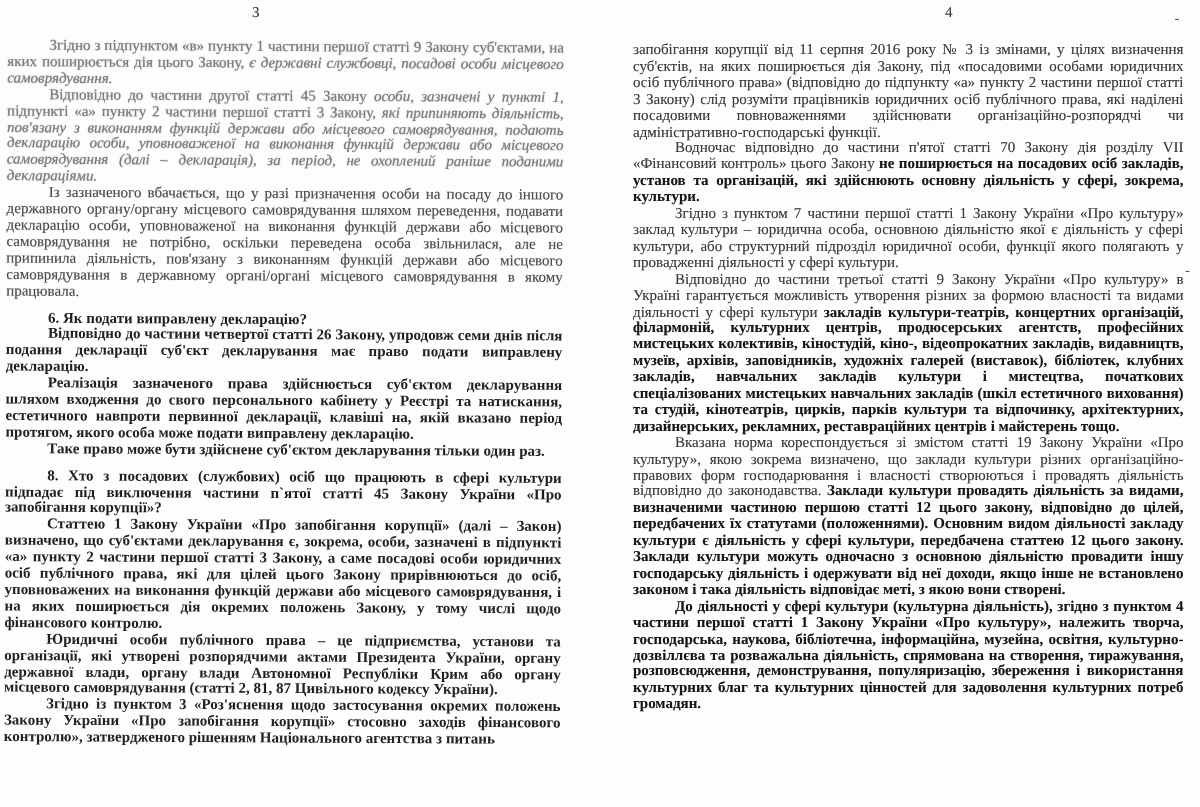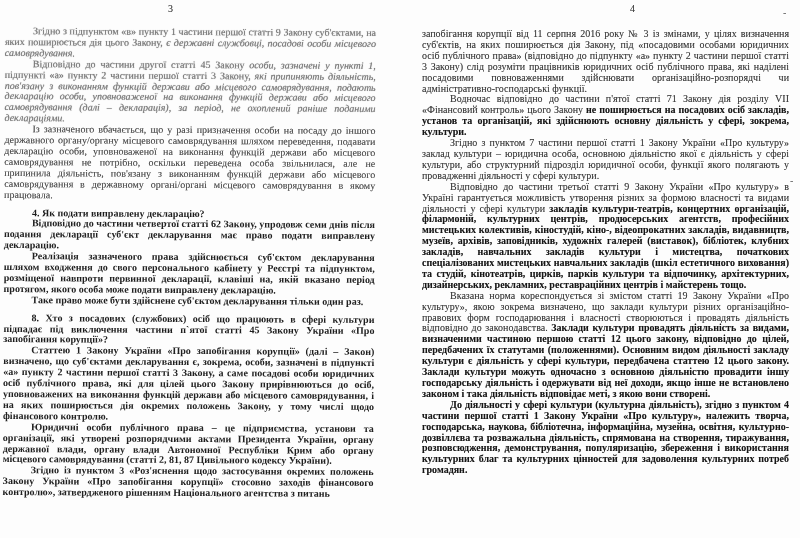--- a/index.html
+++ b/index.html
@@ -43,33 +43,33 @@
 <div class="scan-sheet">
 
   <span class="page-number" style="left:168px;">3</span>
 
   <span class="page-number" style="left:630px;">4</span>
 
   <div class="page-body left">
       <p class="para tone-faint"><span>Згідно з підпунктом «в» пункту 1 частини першої статті 9 Закону суб'єктами, на яких поширюється дія цього Закону, </span><span class="it">є державні службовці, посадові особи місцевого самоврядування.</span></p>
       <p class="para tone-faint"><span>Відповідно до частини другої статті 45 Закону </span><span class="it">особи, зазначені у пункті 1, </span><span>підпункті «а» пункту 2 частини першої статті 3 Закону, </span><span class="it">які припиняють діяльність, пов'язану з виконанням функцій держави або місцевого самоврядування, подають декларацію особи, уповноваженої на виконання функцій держави або місцевого самоврядування (далі – декларація), за період, не охоплений раніше поданими деклараціями.</span></p>
       <p class="para tone-mid"><span>Із зазначеного вбачається, що у разі призначення особи на посаду до іншого державного органу/органу місцевого самоврядування шляхом переведення, подавати декларацію особи, уповноваженої на виконання функцій держави або місцевого самоврядування не потрібно, оскільки переведена особа звільнилася, але не припинила діяльність, пов'язану з виконанням функцій держави або місцевого самоврядування в державному органі/органі місцевого самоврядування в якому працювала.</span></p>
-      <p class="para tone-heavy header"><span>4. Як подати виправлену декларацію?</span></p>
-      <p class="para tone-heavy"><span>Відповідно до частини четвертої статті 62 Закону, упродовж семи днів після подання декларації суб'єкт декларування має право подати виправлену декларацію.</span></p>
-      <p class="para tone-heavy"><span>Реалізація зазначеного права здійснюється суб'єктом декларування шляхом входження до свого персонального кабінету у Реєстрі та підпунктом, розміщеної навпроти первинної декларації, клавіші на, якій вказано період протягом, якого особа може подати виправлену декларацію.</span></p>
+      <p class="para tone-heavy header"><span>6. Як подати виправлену декларацію?</span></p>
+      <p class="para tone-heavy"><span>Відповідно до частини четвертої статті 26 Закону, упродовж семи днів після подання декларації суб'єкт декларування має право подати виправлену декларацію.</span></p>
+      <p class="para tone-heavy"><span>Реалізація зазначеного права здійснюється суб'єктом декларування шляхом входження до свого персонального кабінету у Реєстрі та натискання, естетичного навпроти первинної декларації, клавіші на, якій вказано період протягом, якого особа може подати виправлену декларацію.</span></p>
       <p class="para tone-heavy"><span>Таке право може бути здійснене суб'єктом декларування тільки один раз.</span></p>
       <p class="para tone-heavy header"><span>8. Хто з посадових (службових) осіб що працюють в сфері культури підпадає під виключення частини п`ятої статті 45 Закону України «Про запобігання корупції»?</span></p>
       <p class="para tone-heavy"><span>Статтею 1 Закону України «Про запобігання корупції» (далі – Закон) визначено, що суб'єктами декларування є, зокрема, особи, зазначені в підпункті «а» пункту 2 частини першої статті 3 Закону, а саме посадові особи юридичних осіб публічного права, які для цілей цього Закону прирівнюються до осіб, уповноважених на виконання функцій держави або місцевого самоврядування, і на яких поширюється дія окремих положень Закону, у тому числі щодо фінансового контролю.</span></p>
       <p class="para tone-heavy"><span>Юридичні особи публічного права – це підприємства, установи та організації, які утворені розпорядчими актами Президента України, органу державної влади, органу влади Автономної Республіки Крим або органу місцевого самоврядування (статті 2, 81, 87 Цивільного кодексу України).</span></p>
       <p class="para tone-heavy"><span>Згідно із пунктом 3 «Роз'яснення щодо застосування окремих положень Закону України «Про запобігання корупції» стосовно заходів фінансового контролю», затвердженого рішенням Національного агентства з питань</span></p>
     </div>
 
   <div class="page-body right">
       <p class="para tone-normal no-indent"><span>запобігання корупції від 11 серпня 2016 року № 3 із змінами, у цілях визначення суб'єктів, на яких поширюється дія Закону, під «посадовими особами юридичних осіб публічного права» (відповідно до підпункту «а» пункту 2 частини першої статті 3 Закону) слід розуміти працівників юридичних осіб публічного права, які наділені посадовими повноваженнями здійснювати організаційно-розпорядчі чи адміністративно-господарські функції.</span></p>
-      <p class="para tone-normal"><span>Водночас відповідно до частини п'ятої статті 71 Закону дія розділу VII «Фінансовий контроль» цього Закону </span><span class="bd">не поширюється на посадових осіб закладів, установ та організацій, які здійснюють основну діяльність у сфері, зокрема, культури.</span></p>
+      <p class="para tone-normal"><span>Водночас відповідно до частини п'ятої статті 70 Закону дія розділу VII «Фінансовий контроль» цього Закону </span><span class="bd">не поширюється на посадових осіб закладів, установ та організацій, які здійснюють основну діяльність у сфері, зокрема, культури.</span></p>
       <p class="para tone-normal"><span>Згідно з пунктом 7 частини першої статті 1 Закону України «Про культуру» заклад культури – юридична особа, основною діяльністю якої є діяльність у сфері культури, або структурний підрозділ юридичної особи, функції якого полягають у провадженні діяльності у сфері культури.</span></p>
       <p class="para tone-normal"><span>Відповідно до частини третьої статті 9 Закону України «Про культуру» в Україні гарантується можливість утворення різних за формою власності та видами діяльності у сфері культури </span><span class="bd">закладів культури-театрів, концертних організацій, філармоній, культурних центрів, продюсерських агентств, професійних мистецьких колективів, кіностудій, кіно-, відеопрокатних закладів, видавництв, музеїв, архівів, заповідників, художніх галерей (виставок), бібліотек, клубних закладів, навчальних закладів культури і мистецтва, початкових спеціалізованих мистецьких навчальних закладів (шкіл естетичного виховання) та студій, кінотеатрів, цирків, парків культури та відпочинку, архітектурних, дизайнерських, рекламних, реставраційних центрів і майстерень тощо.</span></p>
       <p class="para tone-normal"><span>Вказана норма кореспондується зі змістом статті 19 Закону України «Про культуру», якою зокрема визначено, що заклади культури різних організаційно-правових форм господарювання і власності створюються і провадять діяльність відповідно до законодавства. </span><span class="bd">Заклади культури провадять діяльність за видами, визначеними частиною першою статті 12 цього закону, відповідно до цілей, передбачених їх статутами (положеннями). Основним видом діяльності закладу культури є діяльність у сфері культури, передбачена статтею 12 цього закону. Заклади культури можуть одночасно з основною діяльністю провадити іншу господарську діяльність і одержувати від неї доходи, якщо інше не встановлено законом і така діяльність відповідає меті, з якою вони створені.</span></p>
       <p class="para tone-normal"><span class="bd">До діяльності у сфері культури (культурна діяльність), згідно з пунктом 4 частини першої статті 1 Закону України «Про культуру», належить творча, господарська, наукова, бібліотечна, інформаційна, музейна, освітня, культурно-дозвіллєва та розважальна діяльність, спрямована на створення, тиражування, розповсюдження, демонстрування, популяризацію, збереження і використання культурних благ та культурних цінностей для задоволення культурних потреб громадян.</span></p>
     </div>
 
   <div>
       <span class="artifact" style="left: 783px; top: 8px;">-</span>
       <span class="artifact" style="left: 790px; top: 176px;">-</span>
     </div>

